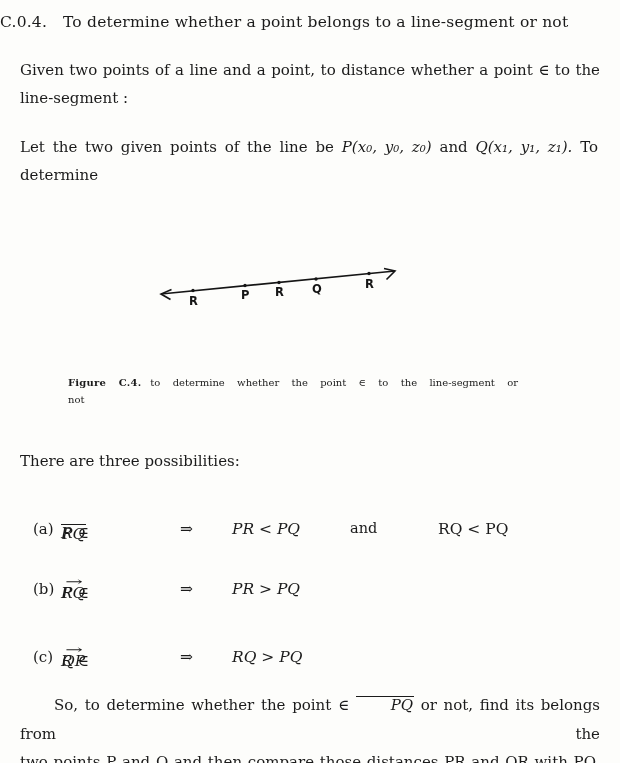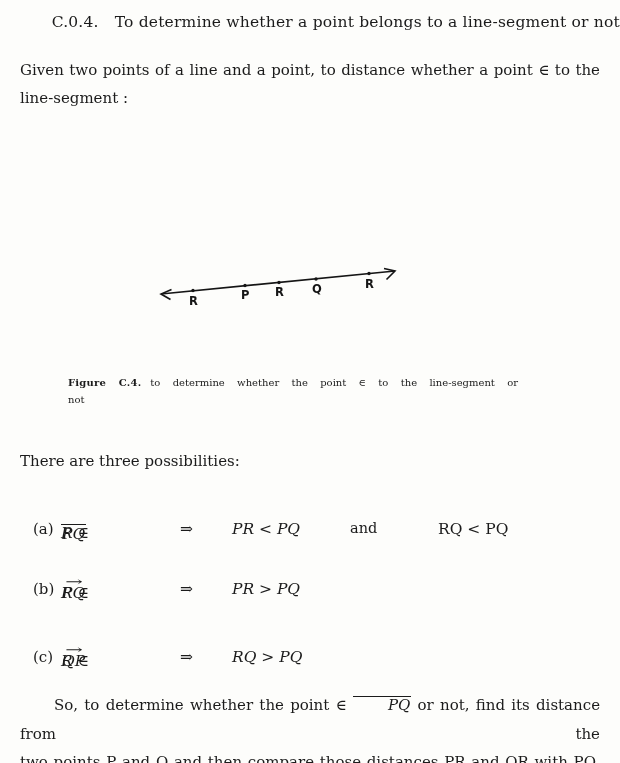--- a/index.html
+++ b/index.html
@@ -9,21 +9,21 @@
     color: #1b1b1b;
     font-family: "DejaVu Serif", "Liberation Serif", serif;
     position: relative;
     overflow: hidden;
   }
   .abs { position: absolute; }
 
   
   #heading {
     top: 13px; left: 0; width: 620px;
-    text-align: right;
+    text-align: left;
     font-size: 15.5px;
     letter-spacing: 0.2px;
   }
   #heading .h-num { margin-right: 16px; }
 
   
   .para { font-size: 15px; }
   .jline {
     display: block;
     text-align: justify;
@@ -104,20 +104,21 @@
 <div class="abs" id="heading">
   <span class="h-num">C.0.4.</span><span>To determine whether a point belongs to a line-segment or not</span>
 </div>
 
 <div class="abs para" id="para-given">
   <span class="jline">Given two points of a line and a point, to distance whether a point ∈ to the</span>
   <span class="lline">line-segment :</span>
 </div>
 
 <div class="abs para" id="para-let">
+  <span class="jline"><span>Let the two given points of the line be </span><span class="math">P(x₀, y₀, z₀)</span><span> and </span><span class="math">Q(x₁, y₁, z₁).</span><span> To determine</span></span>
 </div>
 
 <div class="abs" id="figure">
   <svg width="270" height="50" viewBox="0 0 270 50">
 
     <line x1="18" y1="34" x2="252" y2="11" stroke="#151515" stroke-width="1.6"></line>
 
     <path d="M28.5,29.5 L18,34 L27.5,39.5" fill="none" stroke="#151515" stroke-width="1.6"></path>
 
     <path d="M241,8.5 L252,11 L243.5,19.5" fill="none" stroke="#151515" stroke-width="1.6"></path>
@@ -169,15 +170,15 @@
   <span class="c-label">(c)</span>
   <span class="c-expr">
       <span>R ∈ </span>
       <span class="vec">QP</span>
     </span>
   <span class="c-arrow">⇒</span>
   <span class="c-rel1">RQ &gt; PQ</span>
 </div>
 
 <div class="abs para" id="closing">
-  <span class="jline indent"><span>So, to determine whether the point ∈ </span><span class="ovl">PQ</span><span> or not, find its distance from the</span></span>
+  <span class="jline indent"><span>So, to determine whether the point ∈ </span><span class="ovl">PQ</span><span> or not, find its belongs from the</span></span>
   <span class="jline">two points P and Q and then compare those distances PR and QR with PQ.</span>
 </div>
 
 </body></html>

